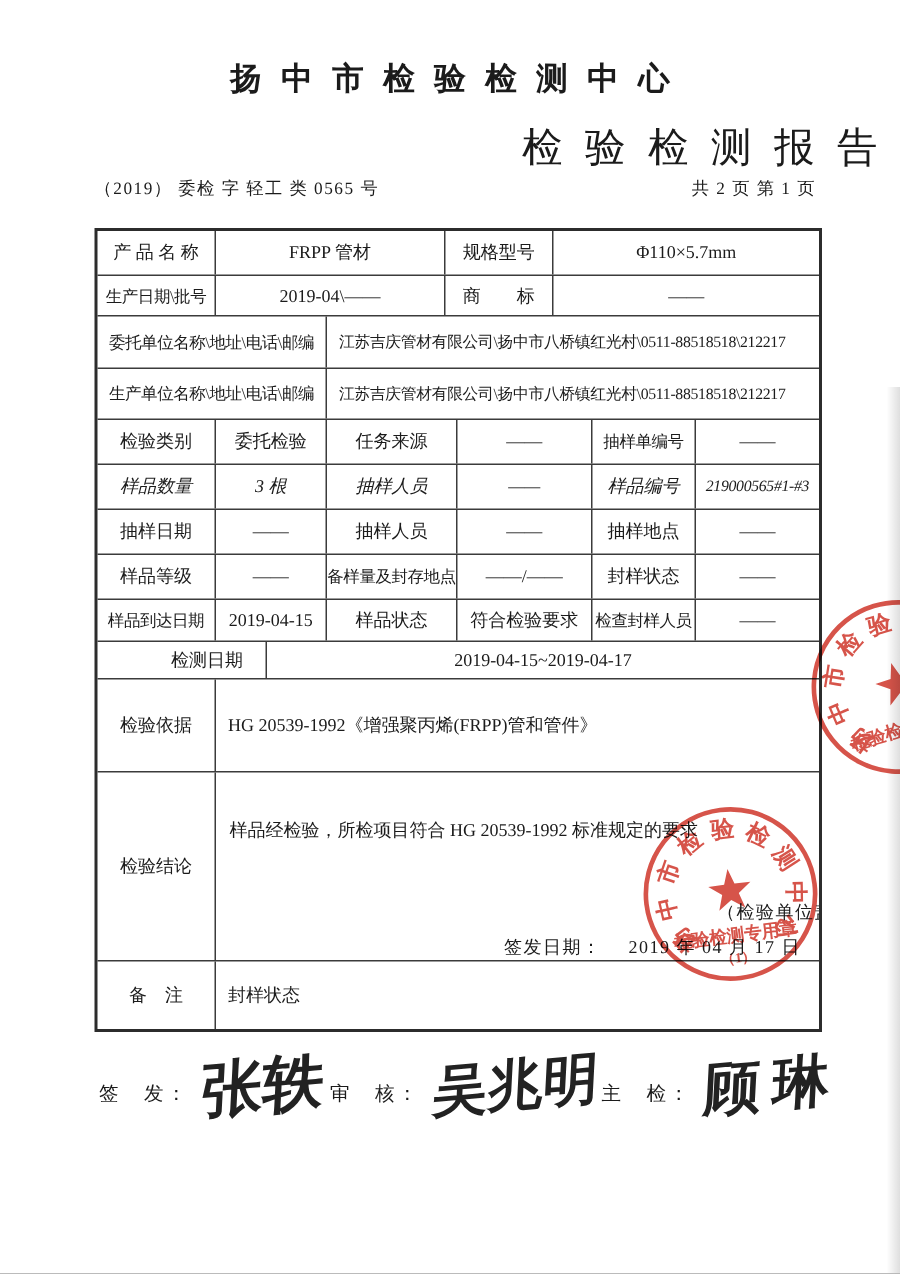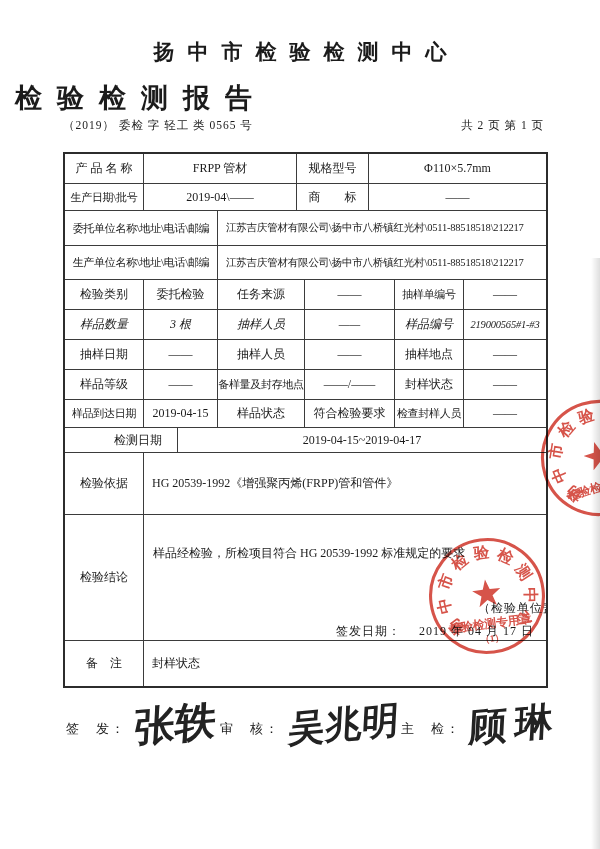--- a/index.html
+++ b/index.html
@@ -2,22 +2,22 @@
 <html style="--stamp: #d0372c;"><head>
 <meta charset="utf-8">
 <style>
   :root{ --stamp:#d0372c; }
   html,body{margin:0;padding:0;background:#888;}
   .page{position:relative;width:600px;height:849px;margin:0 auto;background:#ffffff;
         overflow:hidden;font-family:"Liberation Serif","DejaVu Serif",serif;color:#1b1b1b;}
   
   .org-title{position:absolute;top:38px;left:0;width:100%;text-align:center;
              font-size:21px;font-weight:bold;letter-spacing:13px;text-indent:13px;}
-  .report-title{position:absolute;top:80px;left:0;width:100%;text-align:left;
-             font-size:27px;font-weight:bold;letter-spacing:15px;text-indent:15px;}
+  .report-title{position:absolute;top:80px;left:0;width:100%;text-align:right;
+             font-size:27px;font-weight:normal;letter-spacing:15px;text-indent:15px;}
   .meta{position:absolute;top:118px;left:63px;width:481px;font-size:11.5px;display:flex;
         justify-content:space-between;letter-spacing:1px;}
   
   .tbl{position:absolute;left:63px;top:152px;width:481px;border:2px solid #2c2c2c;box-sizing:content-box;}
   .row{display:flex;border-bottom:1px solid #3b3b3b;box-sizing:border-box;}
   .row:last-child{border-bottom:none;}
   .cell{border-right:1px solid #3b3b3b;box-sizing:border-box;display:flex;align-items:center;
         justify-content:center;text-align:center;font-size:12px;padding:1px 2px;overflow:hidden;
         white-space:nowrap;}
   .cell:last-child{border-right:none;}

